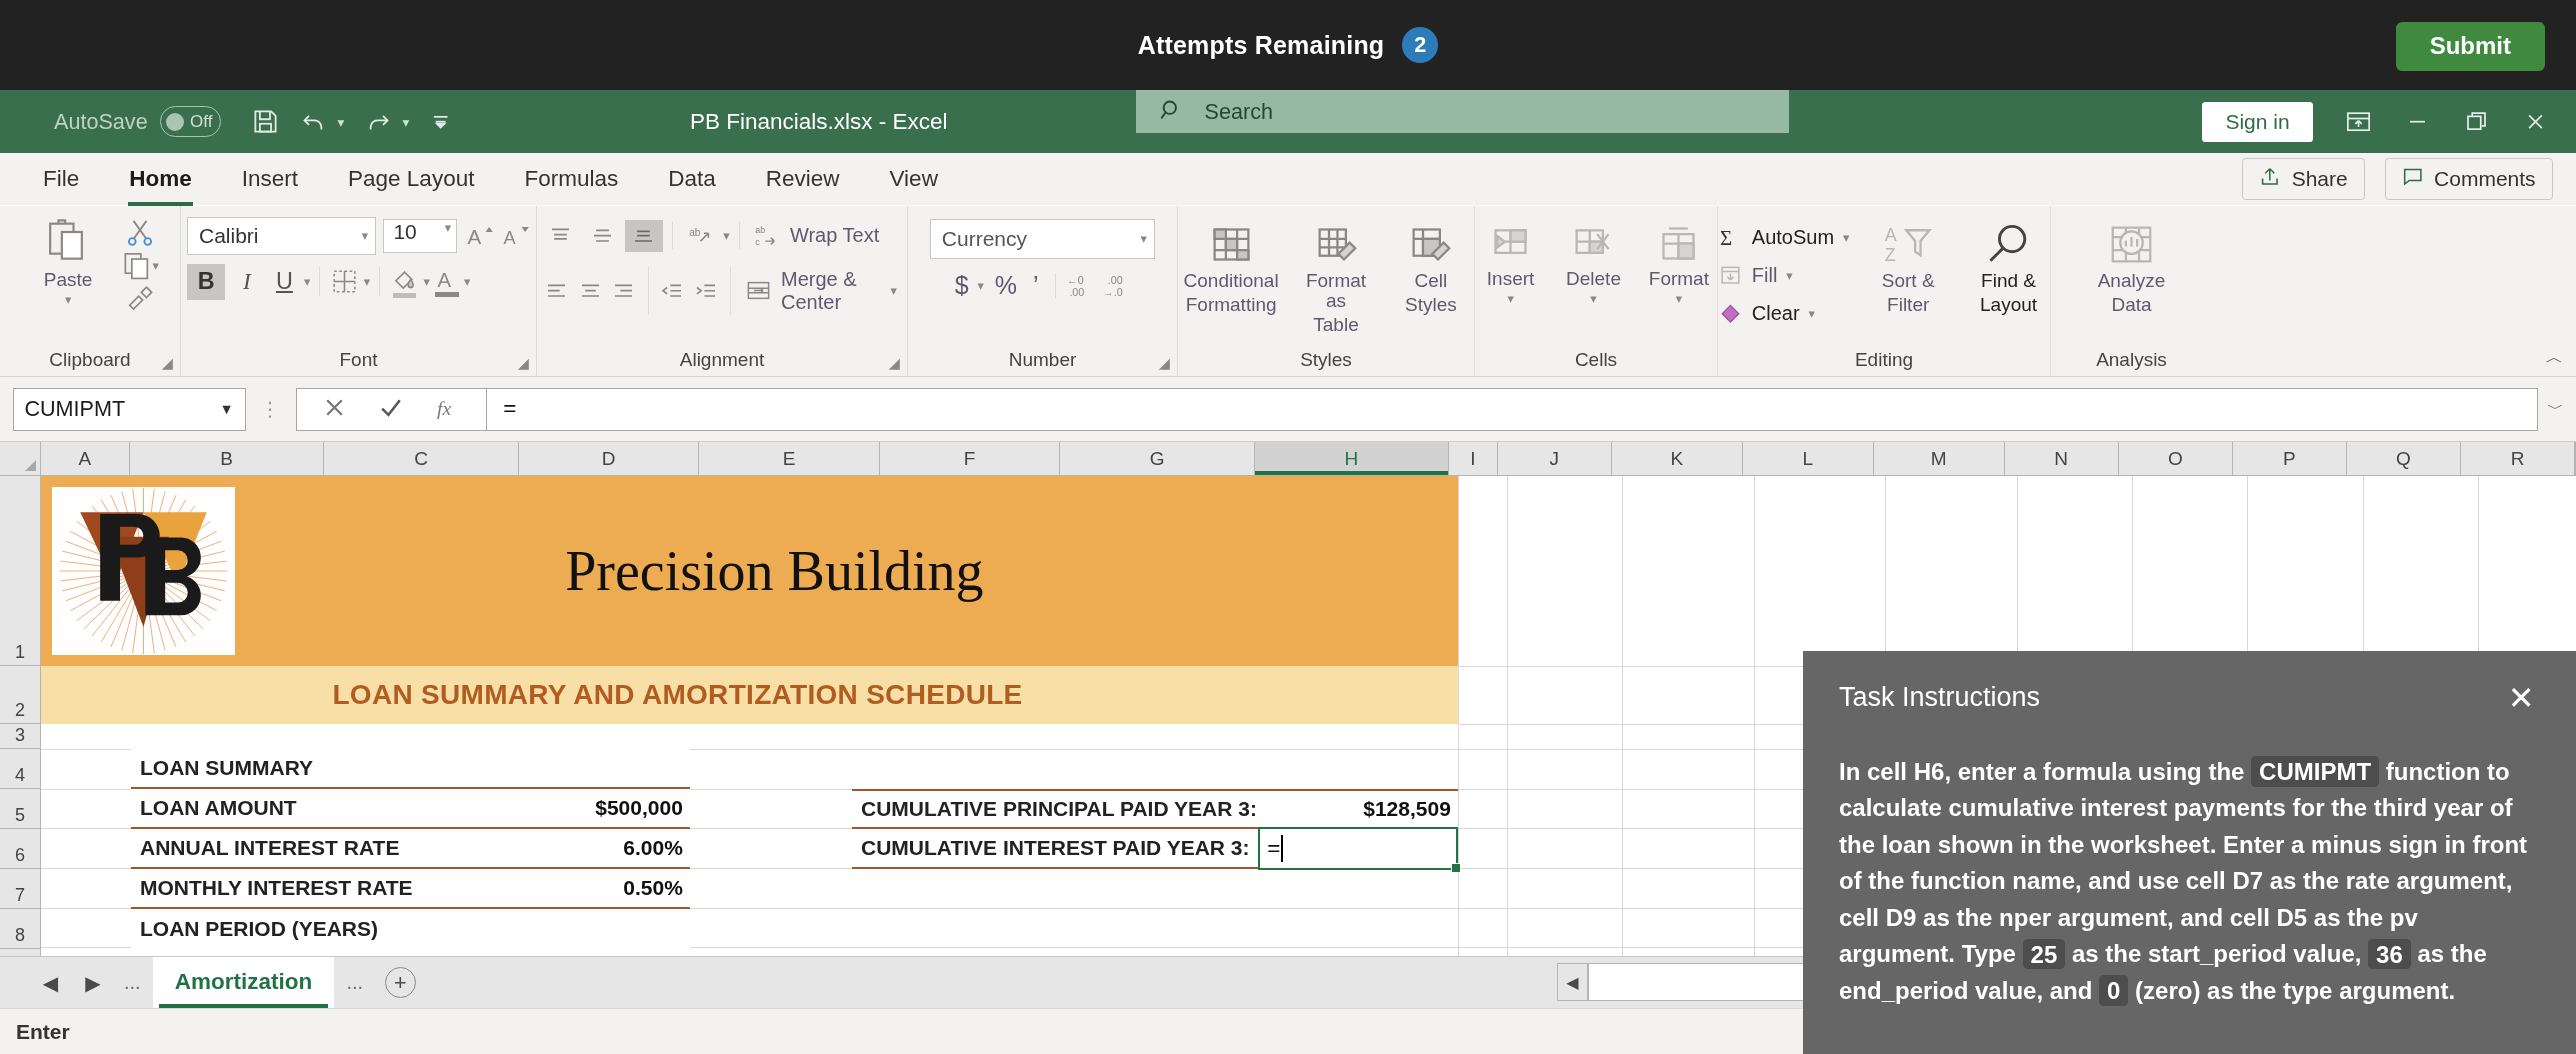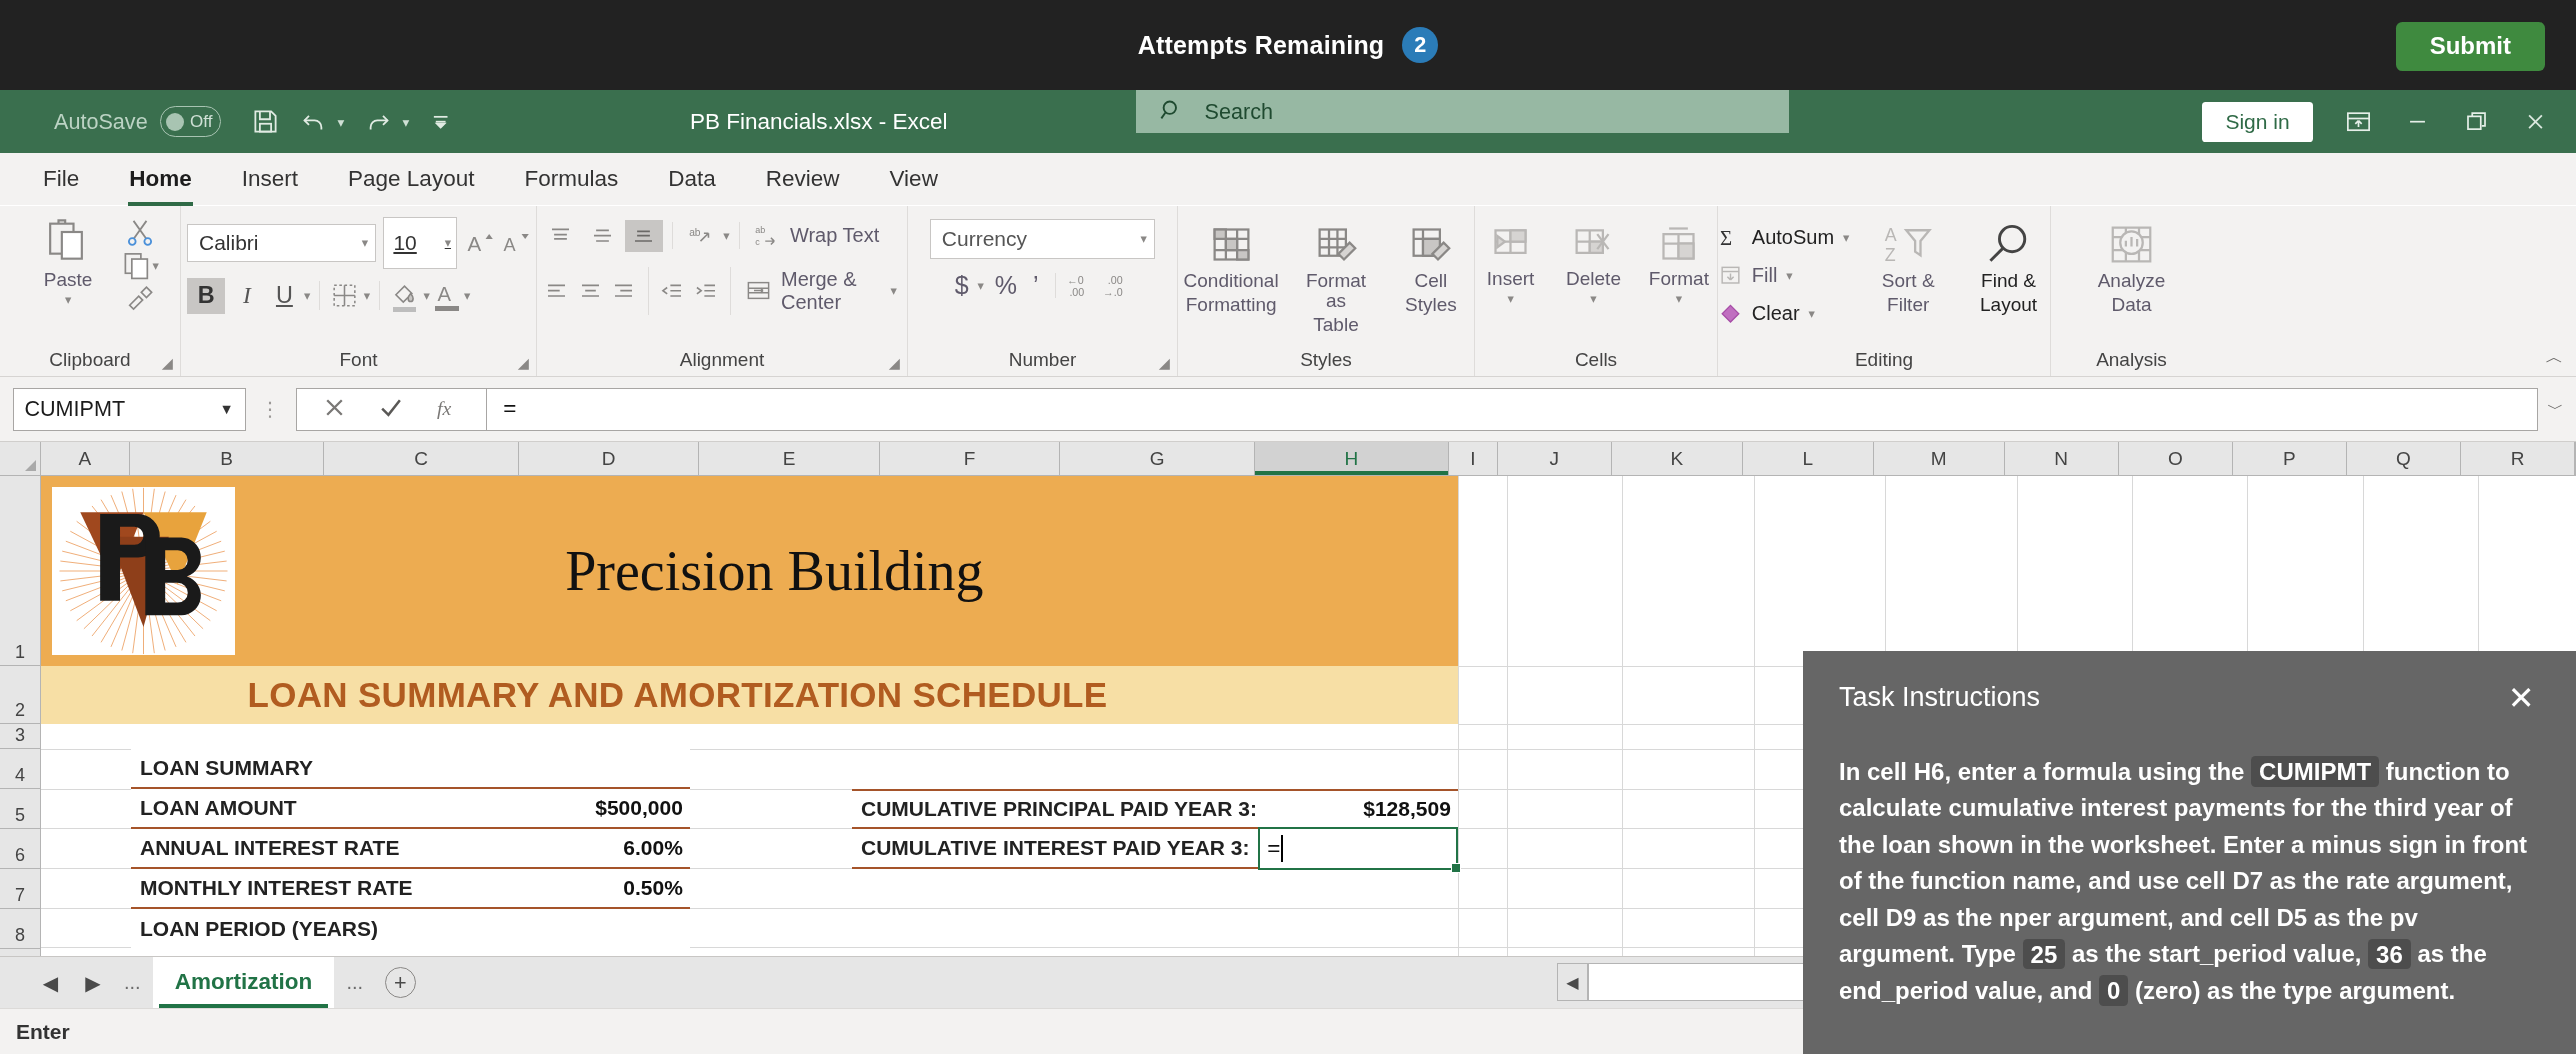--- a/index.html
+++ b/index.html
@@ -113,23 +113,23 @@
   .btn-h { display: flex; align-items: center; gap: 9px; padding: 4.5px 5.4px; cursor: pointer;
            color: #5f5a6b; font-size: 20px; }
   .icon-sq { display: inline-flex; align-items: center; justify-content: center; }
   .mini-caret { font-size: 12.6px; color: #8a8886; }
   .fontname {
     width: 189px; height: 38px; background: #ffffff; border: 0.9px solid #c8c6c4;
     display: flex; align-items: center; justify-content: space-between;
     padding: 0 7.2px 0 10.8px; font-size: 21px; color: #333; cursor: pointer;
   }
   .fontsize {
-    width: 74px; height: 52px; background: #ffffff; border: 0.9px solid #c8c6c4;
-    display: flex; align-items: center; justify-content: space-between;
-    padding: 0 5.4px 0 9px; font-size: 21px; color: #333; cursor: pointer; text-decoration: underline;
+    width: 74px; height: 34px; background: #ffffff; border: 0.9px solid #c8c6c4;
+    display: flex; align-items: flex-start; justify-content: space-between;
+    padding: 0 5.4px 0 9px; font-size: 21px; color: #333; cursor: pointer;
   }
   .numfmt {
     width: 225px; height: 40px; background: #ffffff; border: 0.9px solid #c8c6c4;
     display: flex; align-items: center; justify-content: space-between;
     padding: 0 7.2px 0 10.8px; font-size: 21px; color: #555; cursor: pointer;
   }
   .align-btn { width: 38px; height: 32px; display: flex; align-items: center; justify-content: center;
                cursor: pointer; }
   .align-btn.on { background: #c8c6c4; }
   .bold-btn { width: 38px; height: 36px; display:flex; align-items:center; justify-content:center;
@@ -194,21 +194,21 @@
     display: flex; align-items: center; justify-content: center; position: relative; overflow: hidden;
   }
   .banner1-title {
     flex: 1; text-align: center; font-family: "Liberation Serif", serif;
     font-size: 56px; color: #111111; padding-right: 144px;
   }
   .banner2 {
     position: absolute; left: 0; top: 190px; width: 1417px; height: 58px;
     background: #f7dfa5; display: flex; align-items: center; justify-content: center;
   }
-  .banner2-title { font-size: 35px; font-weight: bold; color: #b15c20; letter-spacing: 0.3px;
+  .banner2-title { font-size: 28px; font-weight: bold; color: #b15c20; letter-spacing: 0.3px;
                    padding-right: 144px; }
   .banner3 { position: absolute; left: 0; top: 248px; width: 1417px; height: 25px; background: #ffffff; }
 
   .tbl { position: absolute; background: #ffffff; }
   .tbl-row { display: flex; align-items: center; border-bottom: 2.7px solid #a5542a; }
   .tbl-row.headrow { border-bottom: 2.7px solid #a5542a; }
   .tbl-lbl { font-size: 21px; font-weight: bold; color: #222; padding-left: 9px; }
   .tbl-val { font-size: 21px; font-weight: bold; color: #111; text-align: right; padding-right: 7.2px; }
 
   .cellcursor {
@@ -373,20 +373,39 @@
   <div class="ribbon-tabs">
     <div class="rtab">File</div>
     <div class="rtab active">Home</div>
     <div class="rtab">Insert</div>
     <div class="rtab">Page Layout</div>
     <div class="rtab">Formulas</div>
     <div class="rtab">Data</div>
     <div class="rtab">Review</div>
     <div class="rtab">View</div>
 
+    <div class="share-group">
+      <div class="share-btn">
+        <span>
+          <svg width="21.6" height="21.6" viewBox="0 0 24 24" fill="none" stroke="#2f6a46" stroke-width="1.7">
+            <path d="M4 14v6h16v-6"></path>
+              <path d="M12 16V3m0 0L7 8m5-5l5 5"></path>
+          </svg>
+        </span>
+        <span>Share</span>
+      </div>
+      <div class="comments-btn">
+        <span>
+          <svg width="21.6" height="21.6" viewBox="0 0 24 24" fill="none" stroke="#2f6a46" stroke-width="1.7">
+            <path d="M3 4h18v12H8l-5 4z"></path>
+          </svg>
+        </span>
+        <span>Comments</span>
+      </div>
+    </div>
   </div>
 
   <div class="ribbon">
 
     <div class="rgroup" style="width:180px">
       <div class="rgroup-body" style="align-items:flex-start;">
         <div class="btn-v" style="width:94px">
           <span class="icon-sq">
             <svg width="49" height="50" viewBox="0 0 28 30" fill="none" stroke="#8a8886" stroke-width="1.3">
               <rect x="3" y="4" width="14" height="18"></rect>

